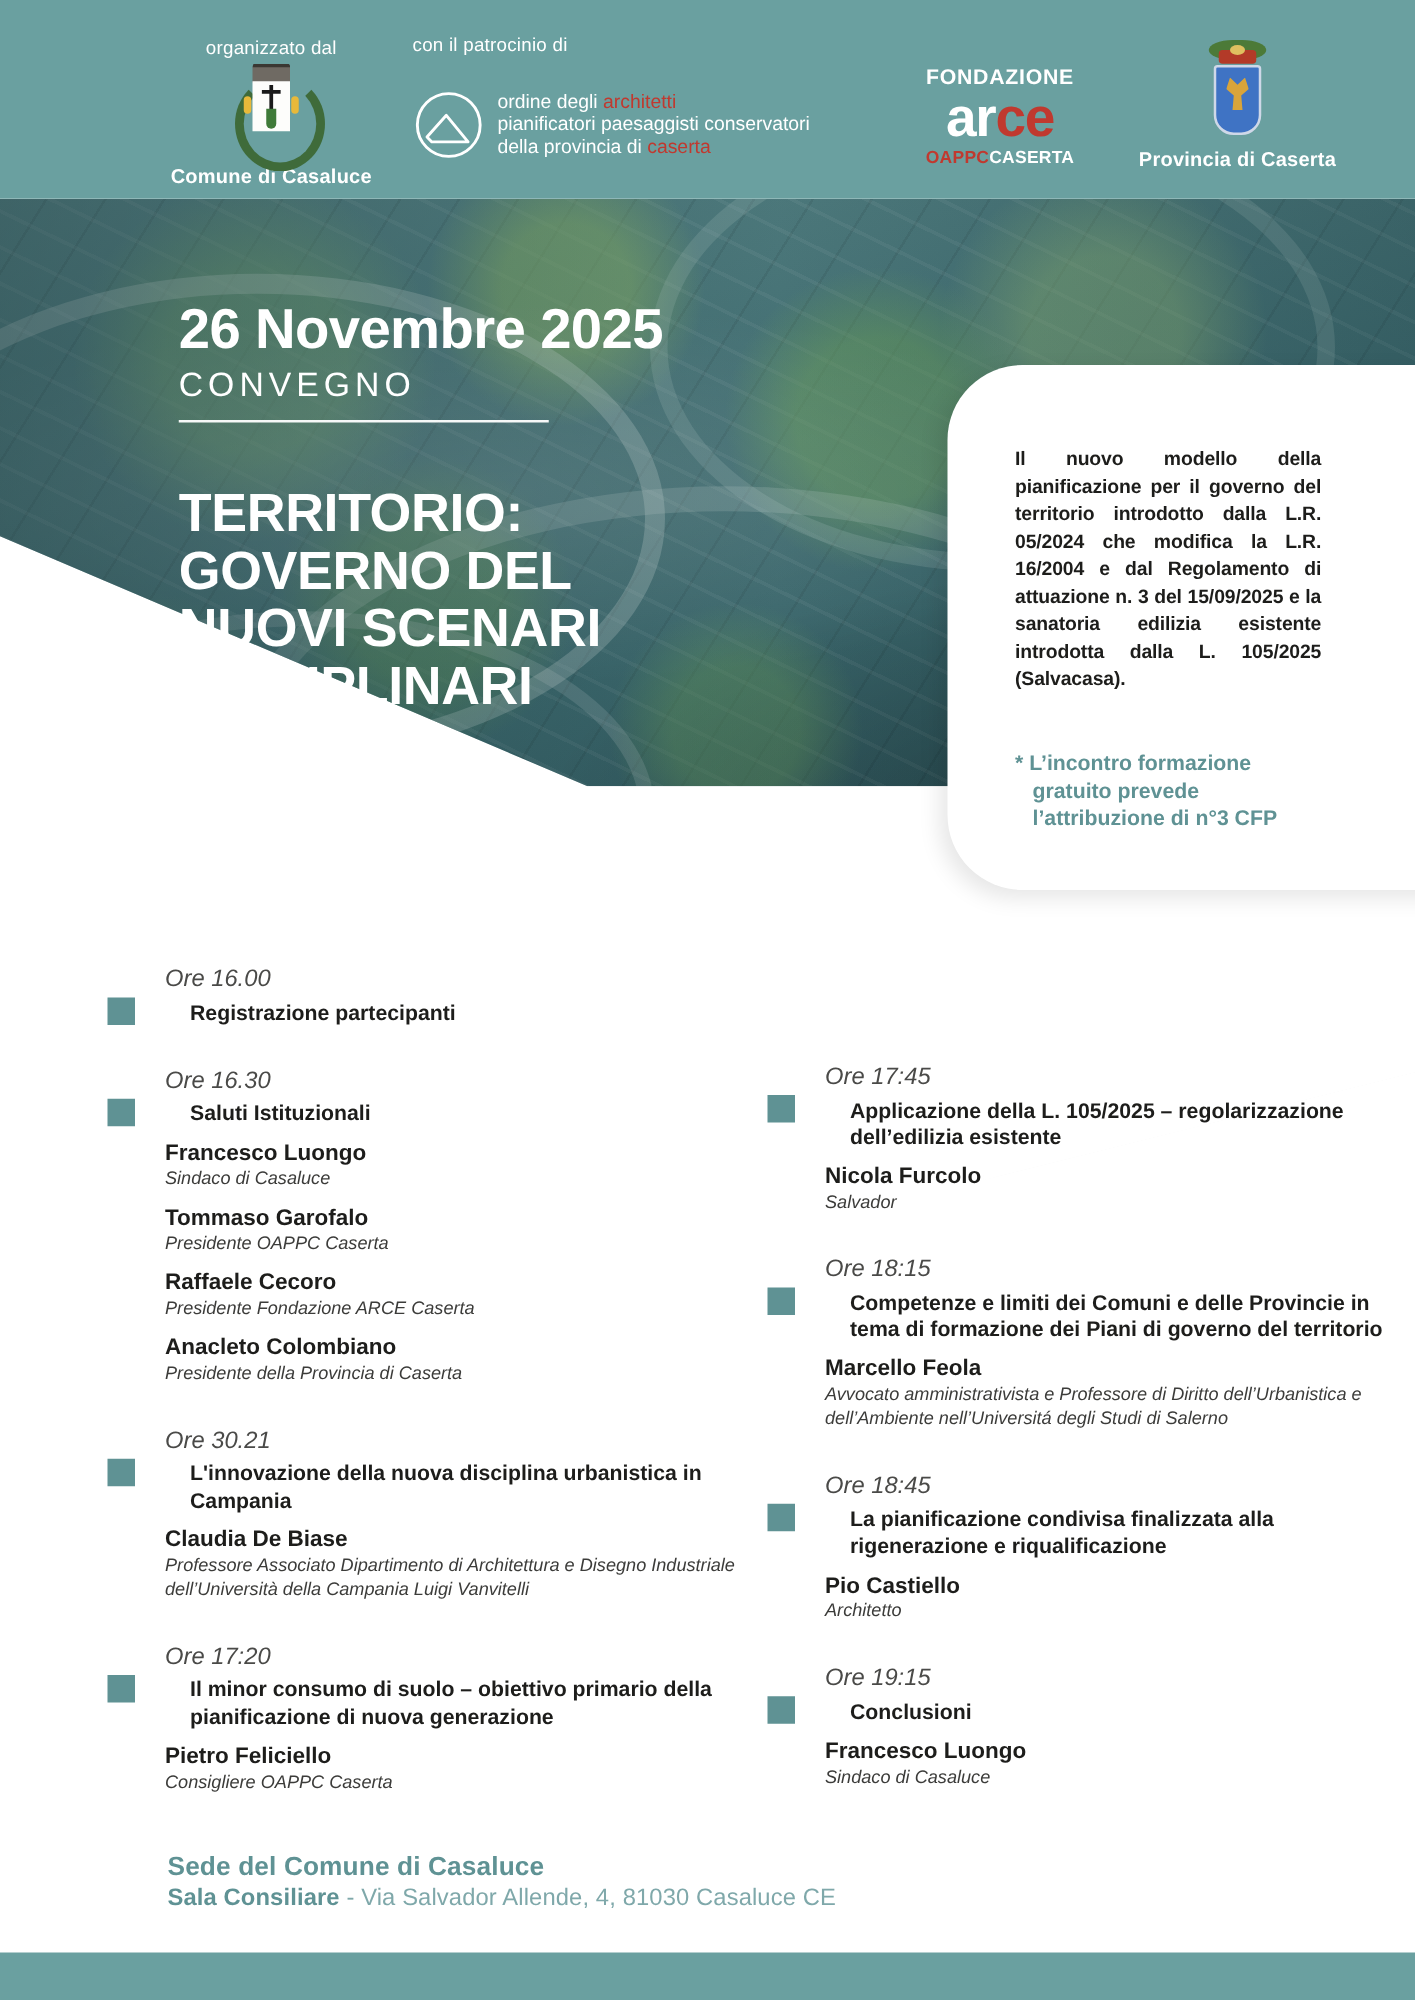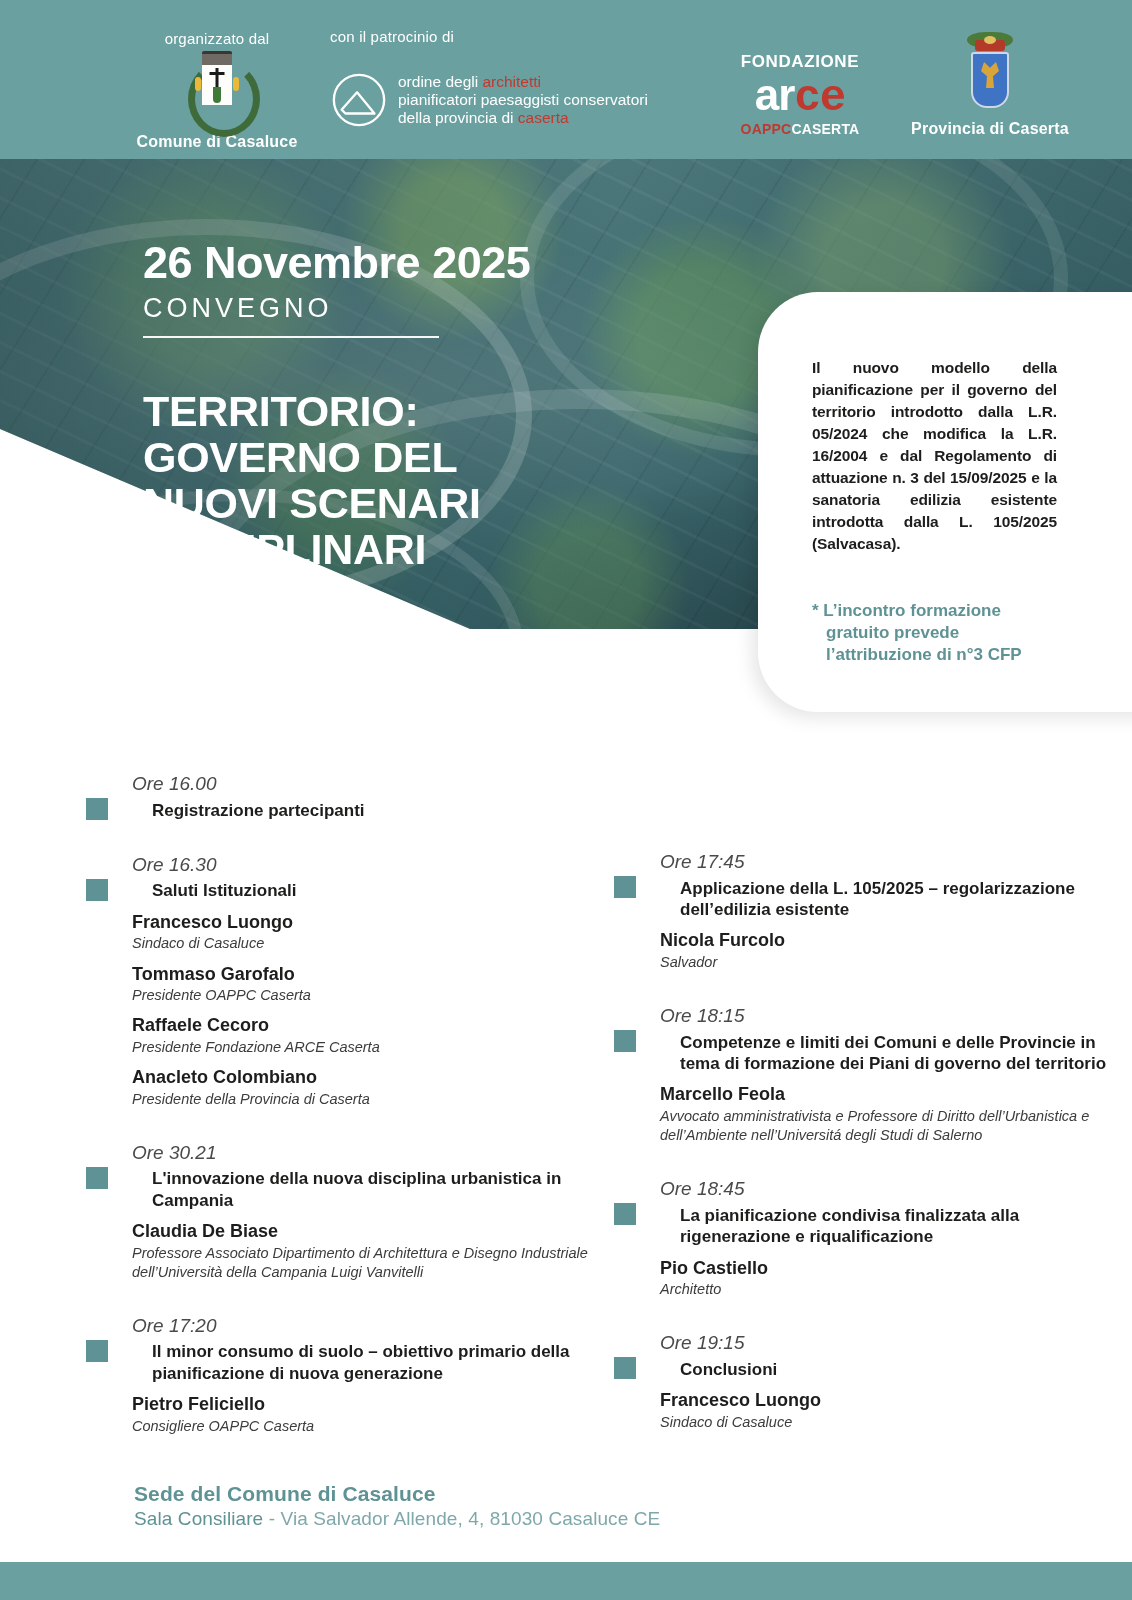--- a/index.html
+++ b/index.html
@@ -41,21 +41,21 @@
   #logo-ordine{left:330px;top:28px;width:390px;text-align:left;}
   .ordine-row{display:flex;align-items:center;gap:10px;margin-top:26px;}
   .ordine-mark{width:58px;height:58px;flex:none;}
   .ordine-lines{line-height:1.18;font-size:15.5px;color:#ffffff;font-weight:400;white-space:nowrap;}
   .ordine-lines .red{color:#c0392f;}
 
   
   #logo-arce{left:725px;top:52px;width:150px;}
   .arce-top{font-size:17px;font-weight:700;letter-spacing:.6px;color:#ffffff;}
   .arce-word{font-size:44px;line-height:.95;font-weight:700;letter-spacing:-1px;margin:2px 0 1px;}
-  .arce-word .w{color:#ffffff;} .arce-word .r{color:#c0392f;font-family:Liberation Mono, monospace;}
+  .arce-word .w{color:#ffffff;} .arce-word .r{color:#c0392f;}
   .arce-bot{font-size:14px;font-weight:700;letter-spacing:.2px;}
   .arce-bot .r{color:#c0392f;} .arce-bot .w{color:#ffffff;}
 
   
   #logo-provincia{left:900px;top:32px;width:180px;}
   .prov-crest{width:48px;height:84px;margin:0 auto 4px;position:relative;}
   .prov-crest .branch{position:absolute;left:50%;top:0;transform:translateX(-50%);
     width:46px;height:16px;background:#4c7a38;border-radius:50%/60%;}
   .prov-crest .cap{position:absolute;left:50%;top:8px;transform:translateX(-50%);
     width:30px;height:11px;background:#b33a28;border-radius:3px;}
@@ -142,21 +142,21 @@
   .slot-body{padding-left:46px;}
   .time{font-size:19px;font-style:italic;color:#4a4a48;line-height:1.5;margin-bottom:1px;}
   .topic{font-size:17px;font-weight:700;color:#1d1d1b;line-height:1.26;margin-left:20px;}
   .speaker{font-size:18px;font-weight:700;color:#1d1d1b;margin-top:10px;line-height:1.2;}
   .role{font-size:14.5px;font-style:italic;color:#3c3c3a;line-height:1.32;margin-top:1px;}
 
   
   .venue{position:absolute;left:134px;top:1482px;z-index:8;color:#5f9294;}
   .venue-1{font-size:21px;font-weight:700;letter-spacing:.1px;}
   .venue-2{font-size:19px;font-weight:400;margin-top:2px;letter-spacing:.1px;}
-  .venue-2 b{font-weight:400;}
+  .venue-2 b{font-weight:700;}
   .venue-2 .addr{color:#7fa8aa;font-weight:400;}
   .bottomband{position:absolute;left:0;top:1562px;width:1132px;height:38px;background:#6aa0a0;}
 </style>
 </head>
 <body>
 
 <div class="poster">
 
   <div class="topband">
 

